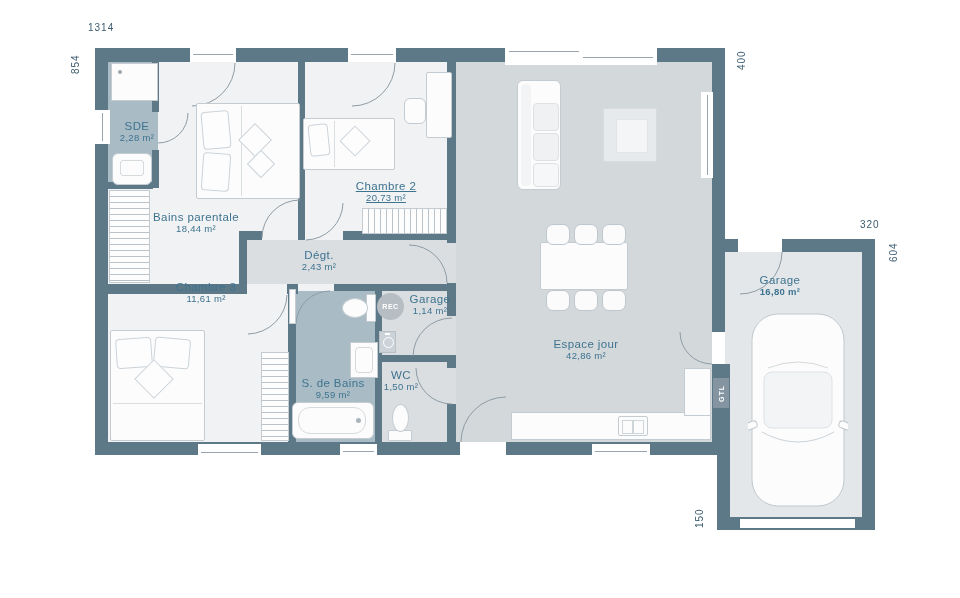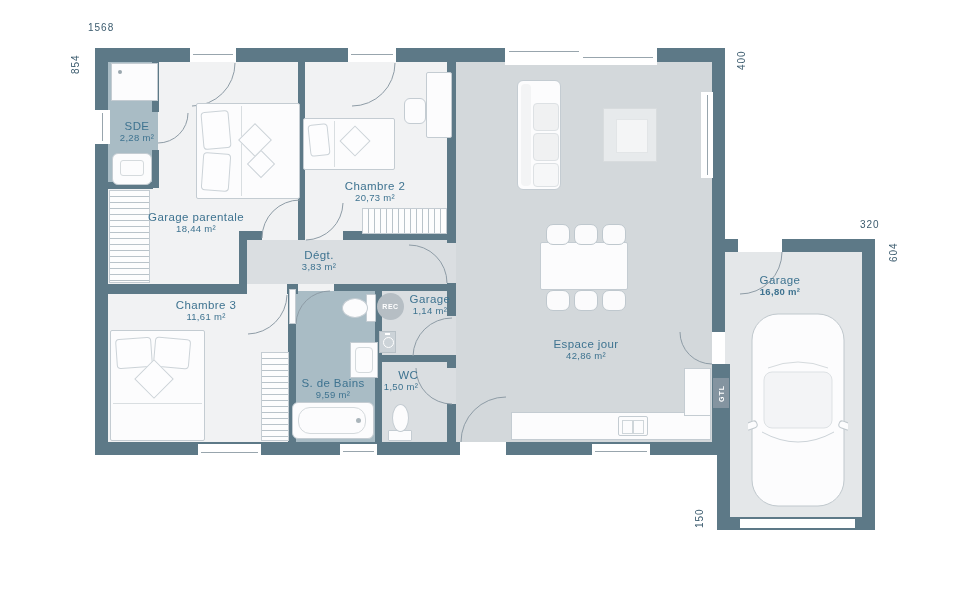--- a/index.html
+++ b/index.html
@@ -218,56 +218,56 @@
 
   <div class="badge" style="left:713px;top:378px;width:16px;height:30px;background:#8494a0;font-size:7px;">
     <span style="transform:rotate(-90deg);letter-spacing:1px;">GTL</span>
   </div>
 
   <div class="label" style="left:137px;top:120px;">
     <div class="nm">SDE</div>
     <div class="ar">2,28 m²</div>
   </div>
   <div class="label" style="left:196px;top:211px;">
-    <div class="nm">Garage parentale</div>
+    <div class="nm">Bains parentale</div>
     <div class="ar">18,44 m²</div>
   </div>
-  <div class="label" style="left:375px;top:180px;">
+  <div class="label" style="left:386px;top:180px;text-decoration:underline;">
     <div class="nm">Chambre 2</div>
     <div class="ar">20,73 m²</div>
   </div>
-  <div class="label" style="left:206px;top:299px;">
+  <div class="label" style="left:206px;top:281px;">
     <div class="nm">Chambre 3</div>
     <div class="ar">11,61 m²</div>
   </div>
   <div class="label" style="left:319px;top:249px;">
     <div class="nm">Dégt.</div>
-    <div class="ar">3,83 m²</div>
+    <div class="ar">2,43 m²</div>
   </div>
   <div class="label" style="left:430px;top:293px;">
     <div class="nm">Garage</div>
     <div class="ar">1,14 m²</div>
   </div>
   <div class="label" style="left:333px;top:377px;">
     <div class="nm">S. de Bains</div>
     <div class="ar">9,59 m²</div>
   </div>
-  <div class="label" style="left:401px;top:369px;text-align:right;">
+  <div class="label" style="left:401px;top:369px;">
     <div class="nm">WC</div>
     <div class="ar">1,50 m²</div>
   </div>
   <div class="label" style="left:586px;top:338px;">
     <div class="nm">Espace jour</div>
     <div class="ar">42,86 m²</div>
   </div>
   <div class="label" style="left:780px;top:274px;">
     <div class="nm">Garage</div>
     <div class="ar" style="font-weight:bold;">16,80 m²</div>
   </div>
 
-  <div class="dim" style="left:88px;top:22px;">1568</div>
+  <div class="dim" style="left:88px;top:22px;">1314</div>
   <div class="dim vdim" style="left:70px;top:74px;">854</div>
   <div class="dim vdim" style="left:736px;top:70px;">400</div>
   <div class="dim" style="left:860px;top:219px;">320</div>
   <div class="dim vdim" style="left:888px;top:262px;">604</div>
   <div class="dim vdim" style="left:694px;top:528px;">150</div>
 
 </div>
 
 </body></html>

